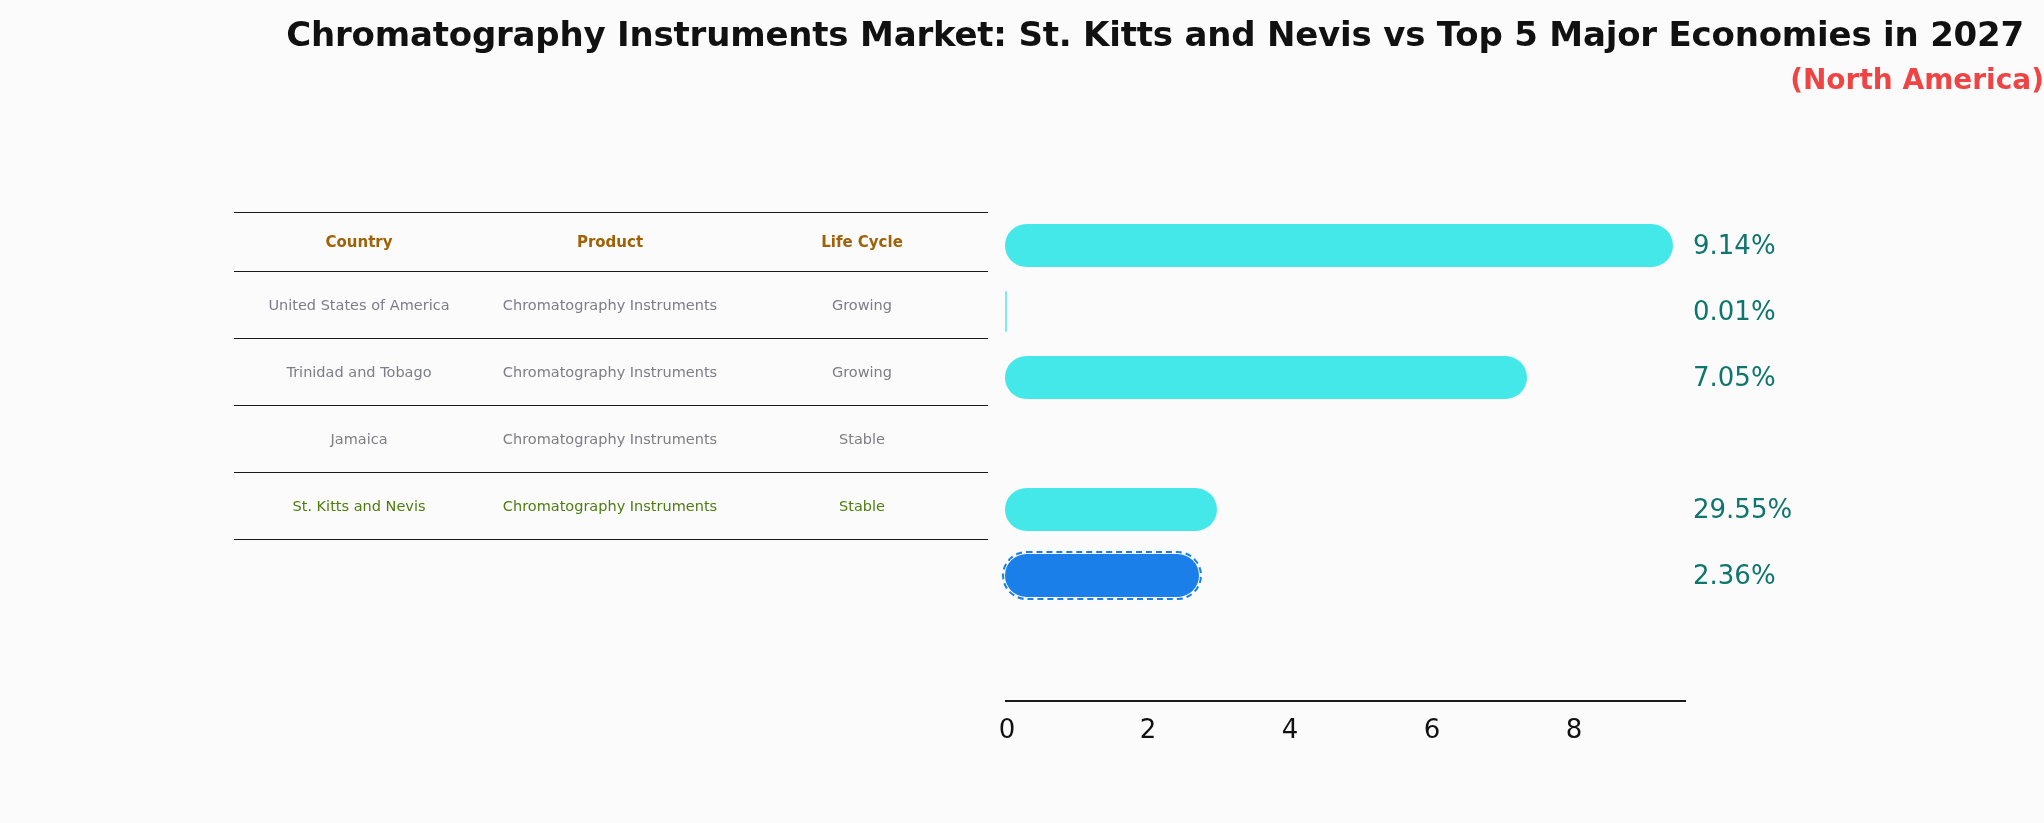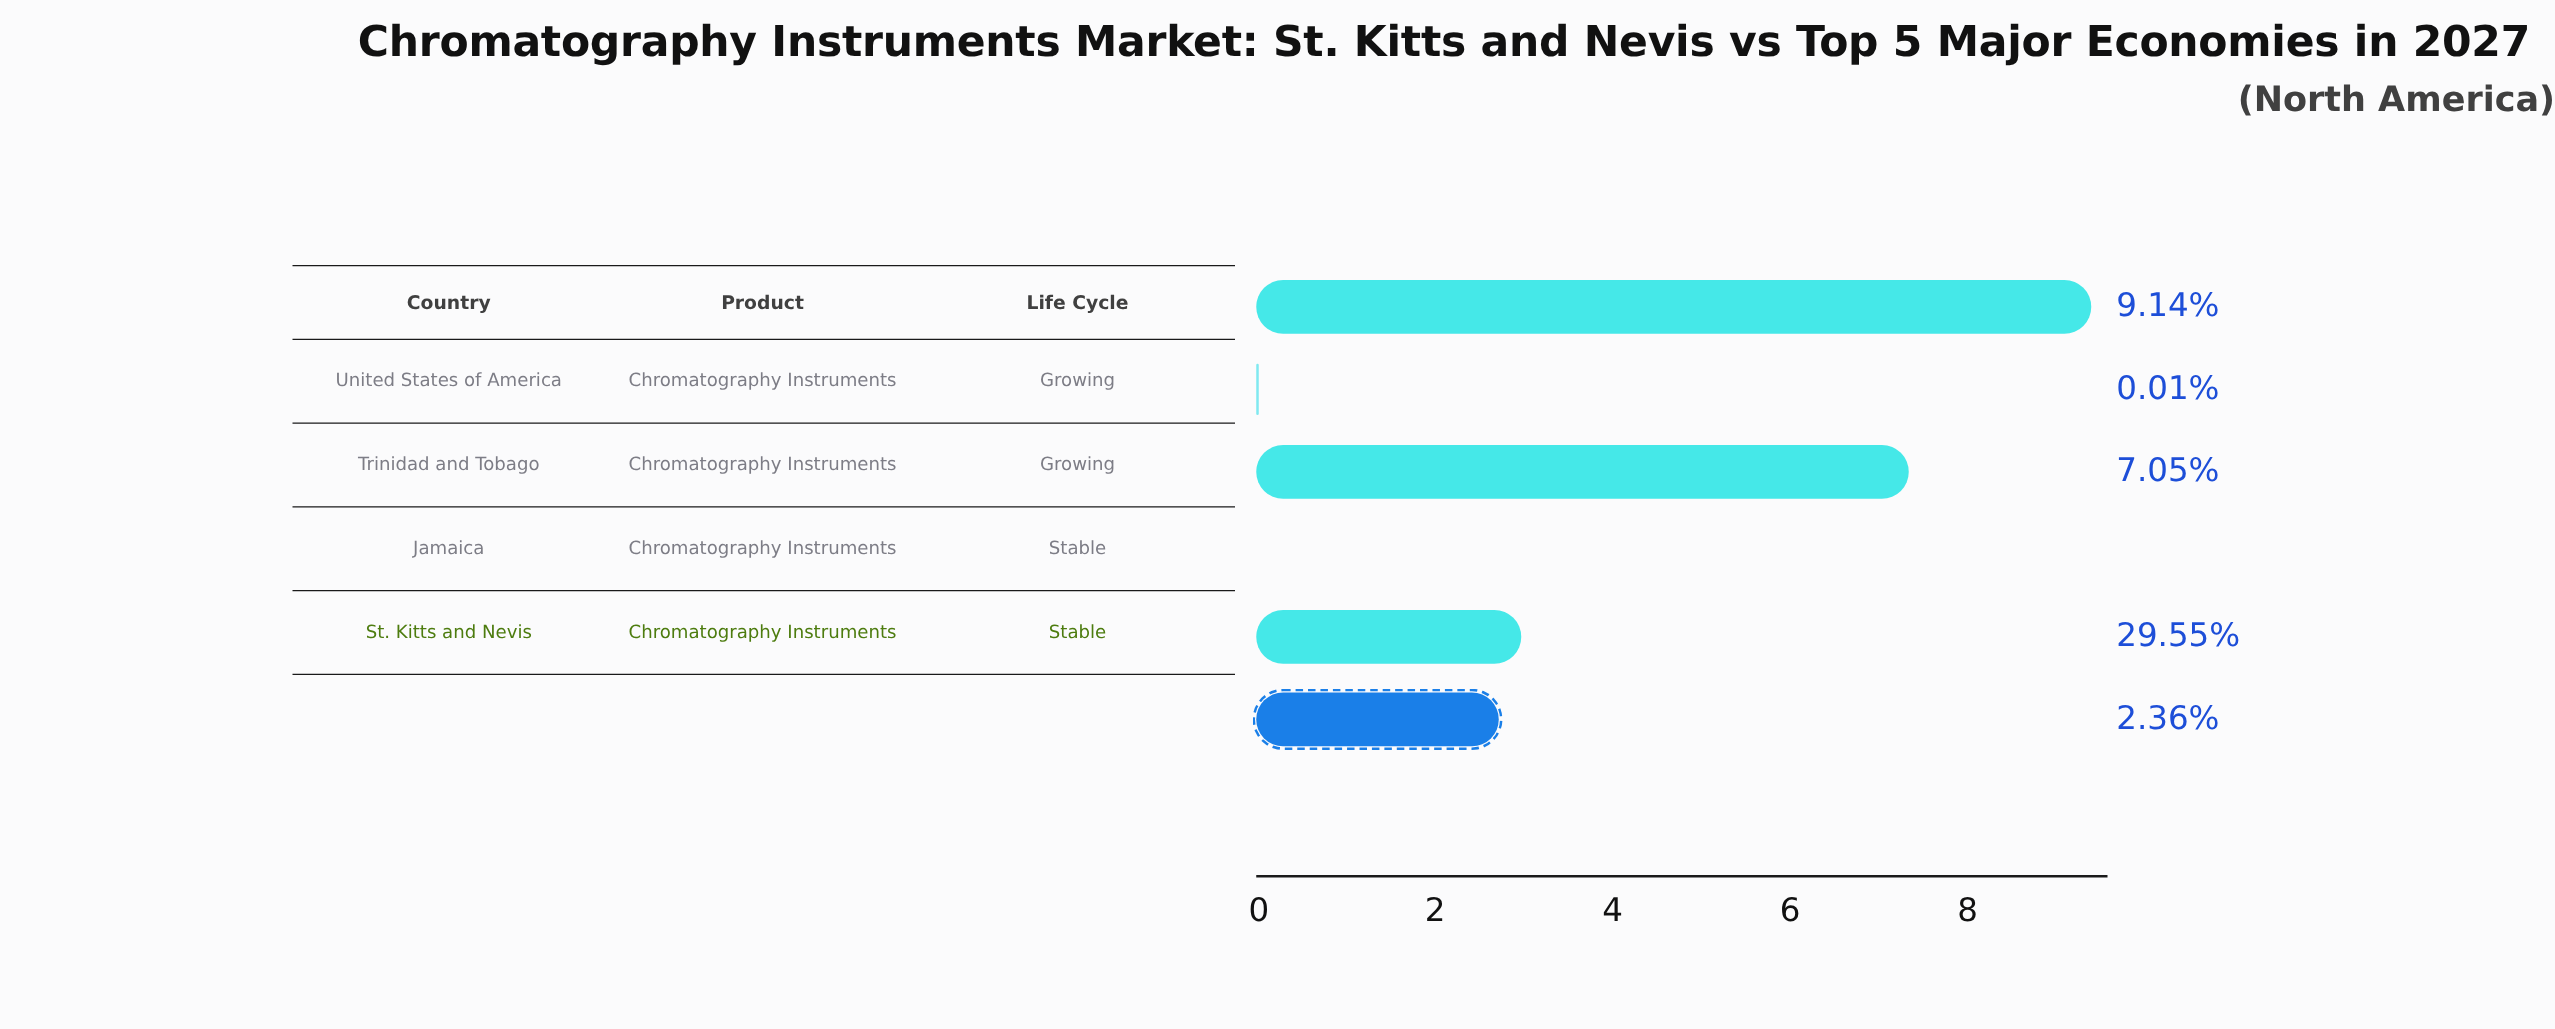--- a/index.html
+++ b/index.html
@@ -25,21 +25,21 @@
     line-height: 1.42;
     letter-spacing: -0.2px;
     color: #111111;
     margin: 0;
     padding: 0 20px;
   }
   #chart-subtitle {
     font-size: 28px;
     font-weight: bold;
     line-height: 1.4;
-    color: #404040;
+    color: #ef4444;
     margin: 0;
     padding-top: 2px;
   }
   #plot-area {
     position: absolute;
     left: 0;
     top: 0;
     width: 2044px;
     height: 823px;
   }
@@ -60,21 +60,21 @@
     border-top: 1.6px solid #1a1a1a;
     border-bottom: 1.6px solid #1a1a1a;
     text-align: center;
     vertical-align: middle;
     height: 66px;
     padding: 0;
   }
   table.matrix th {
     font-size: 15px;
     font-weight: bold;
-    color: #404040;
+    color: #a16207;
     height: 58px;
   }
   table.matrix td {
     font-size: 14.5px;
     font-weight: normal;
     color: #7d7d86;
   }
   table.matrix tr.highlight td {
     color: #4d7c0f;
   }
@@ -110,21 +110,21 @@
     outline-offset: 1px;
   }
   .bar.tiny {
     border-radius: 2px;
     background: #7fe9f0;
   }
   .bar-value {
     position: absolute;
     top: 11px;
     font-size: 26px;
-    color: #1d4ed8;
+    color: #0f766e;
     white-space: nowrap;
     line-height: 44px;
   }
   
   #axis {
     position: absolute;
     left: 1005px;
     top: 700px;
     width: 690px;
   }

